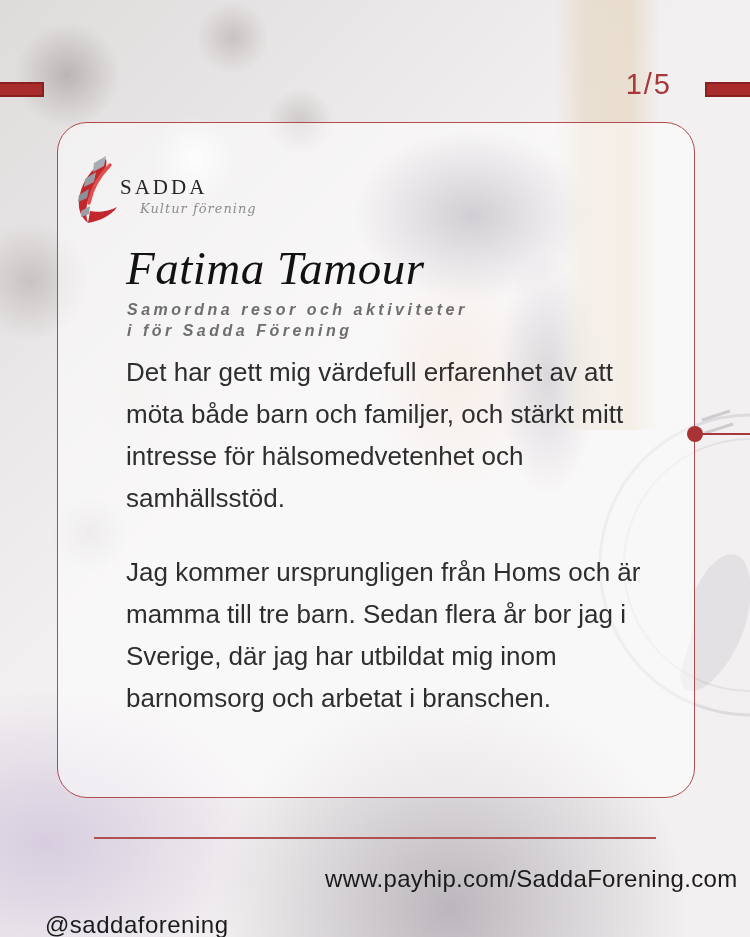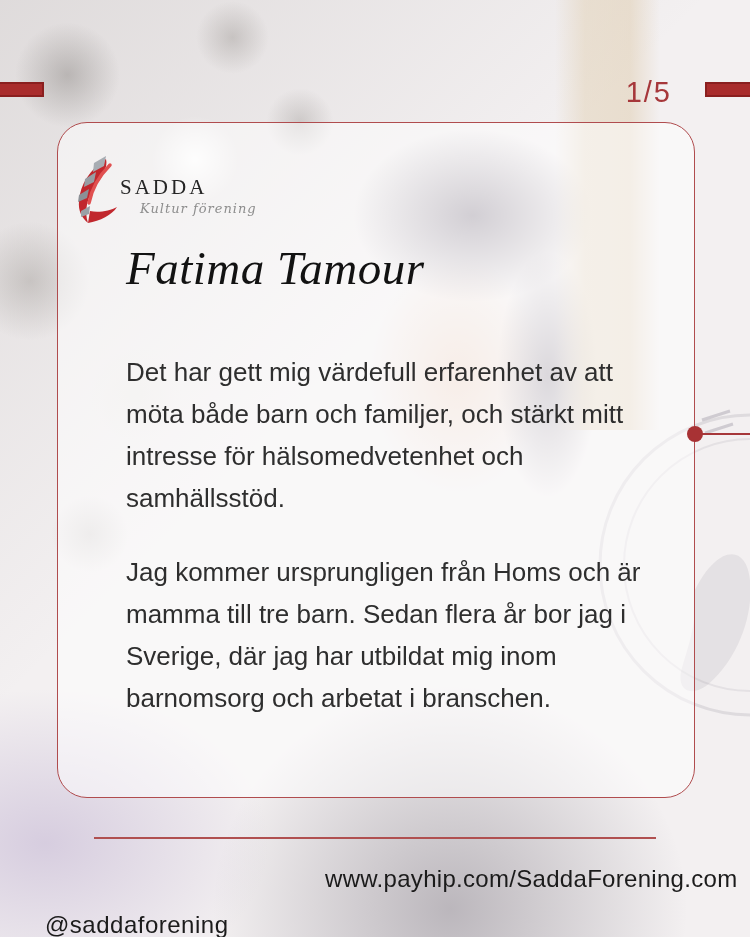--- a/index.html
+++ b/index.html
@@ -51,21 +51,21 @@
   }
   
   .watermark{position:absolute;left:598px;top:330px;}
   
   .bar{position:absolute;top:82px;height:11px;background:var(--bar-red);border:2px solid var(--bar-border);}
   .bar-left{left:0;width:42px;border-left:none;}
   .bar-right{right:0;width:43px;border-right:none;}
   .pagination{
     position:absolute;top:68px;right:78px;
     font-size:29px;letter-spacing:2px;
-    color:var(--accent-red);font-weight:500;margin-top:8px;
+    color:var(--accent-red);font-weight:500;
   }
   
   .card{
     position:absolute;left:57px;top:122px;width:638px;height:676px;
     border:1.5px solid var(--card-border);
     border-radius:30px;
     background:rgba(255,255,255,0.5);
     box-sizing:border-box;
   }
   .brand{position:absolute;left:12px;top:30px;width:230px;height:80px;}
@@ -144,20 +144,22 @@
         <path d="M15 26 l11 -7 -2 10 -10 5 Z" fill="#989da3"></path>
         <path d="M9 42 l10 -6 -2 9 -9 4 Z" fill="#8b9096"></path>
         <path d="M11 58 l9 -5 -1 8 -8 3 Z" fill="#9aa0a6"></path>
       </svg>
       <span class="brand-name">SADDA</span>
       <span class="brand-tagline">Kultur förening</span>
     </div>
 
     <div class="profile-name">Fatima Tamour</div>
 
+    <div class="profile-role">Samordna resor och aktiviteter
+i för Sadda Förening</div>
 
     <div class="bio">
       <p>Det har gett mig värdefull erfarenhet av att
 möta både barn och familjer, och stärkt mitt
 intresse för hälsomedvetenhet och
 samhällsstöd.</p>
       <p>Jag kommer ursprungligen från Homs och är
 mamma till tre barn. Sedan flera år bor jag i
 Sverige, där jag har utbildat mig inom
 barnomsorg och arbetat i branschen.</p>

